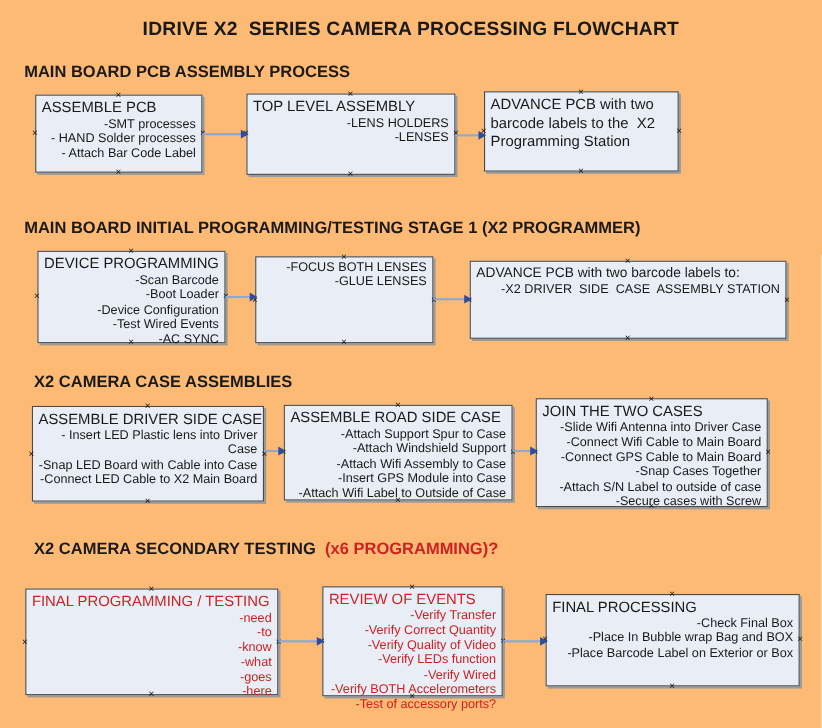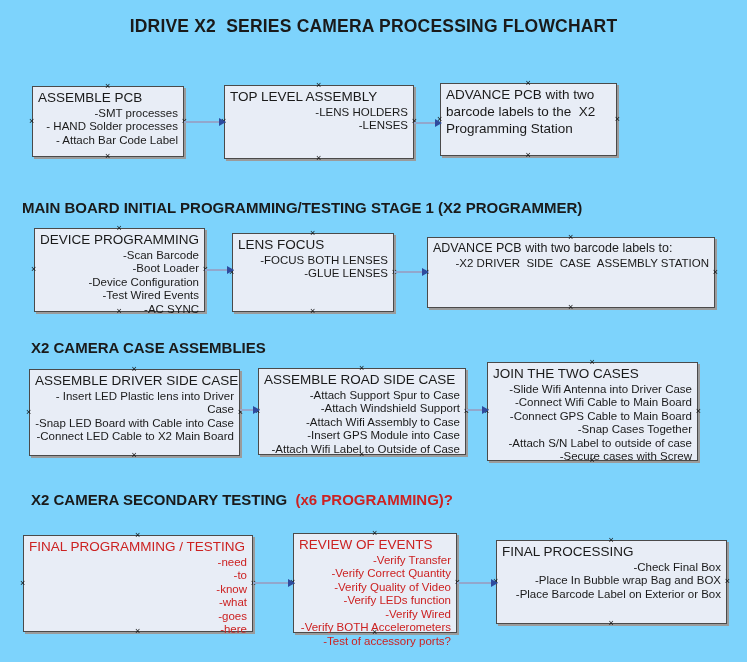--- a/index.html
+++ b/index.html
@@ -1,17 +1,17 @@
 <!DOCTYPE html>
 <html><head>
 <meta charset="utf-8">
 <style>
   html,body{margin:0;padding:0;background:#ffffff;}
   body{font-family:"Liberation Sans",sans-serif;color:#1a1a1a;}
-  #canvas{position:relative;width:747px;height:662px;background:#7dd3fc;overflow:hidden;}
+  #canvas{position:relative;width:747px;height:662px;background:#fdba74;overflow:hidden;}
 
   .doc-title{position:absolute;left:0;top:16px;width:747px;text-align:center;
     font-size:17.5px;font-weight:bold;letter-spacing:.2px;white-space:pre-wrap;}
 
   .sec-header{position:absolute;font-size:15px;font-weight:bold;white-space:pre-wrap;}
   .sec-header .red{color:#cc2222;}
   #h1{left:22px;top:57px;}
   #h2{left:22px;top:199px;}
   #h3{left:31px;top:339px;}
   #h4{left:31px;top:491px;}
@@ -56,20 +56,21 @@
   #a7{left:253px;top:582px;width:36px;}
   #a8{left:457px;top:582px;width:35px;}
 </style>
 </head>
 <body>
 
 <div id="canvas">
 
   <div class="doc-title">IDRIVE X2  SERIES CAMERA PROCESSING FLOWCHART</div>
 
+  <div id="h1" class="sec-header">MAIN BOARD PCB ASSEMBLY PROCESS</div>
   <div id="h2" class="sec-header">MAIN BOARD INITIAL PROGRAMMING/TESTING STAGE 1 (X2 PROGRAMMER)</div>
   <div id="h3" class="sec-header">X2 CAMERA CASE ASSEMBLIES</div>
   <div id="h4" class="sec-header"><span>X2 CAMERA SECONDARY TESTING </span><span class="red"> (x6 PROGRAMMING)?</span></div>
 
   <div id="b11" class="fc-box">
     <h3>ASSEMBLE PCB</h3>
     <div class="items">
         <div class="item"> -SMT processes</div>
         <div class="item">- HAND Solder processes</div>
         <div class="item">- Attach Bar Code Label</div>
@@ -106,21 +107,20 @@
         <div class="item">-Device Configuration</div>
         <div class="item">-Test Wired Events</div>
         <div class="item">-AC SYNC</div>
       </div>
   <span class="handle h-t">×</span>
       <span class="handle h-b">×</span>
       <span class="handle h-l">×</span>
       <span class="handle h-r">×</span>
     </div>
   <div id="b22" class="fc-box">
-    <h3>LENS FOCUS</h3>
     <div class="items">
         <div class="item">-FOCUS BOTH LENSES</div>
         <div class="item">-GLUE LENSES</div>
       </div>
   <span class="handle h-t">×</span>
       <span class="handle h-b">×</span>
       <span class="handle h-l">×</span>
       <span class="handle h-r">×</span>
     </div>
   <div id="b23" class="fc-box">

